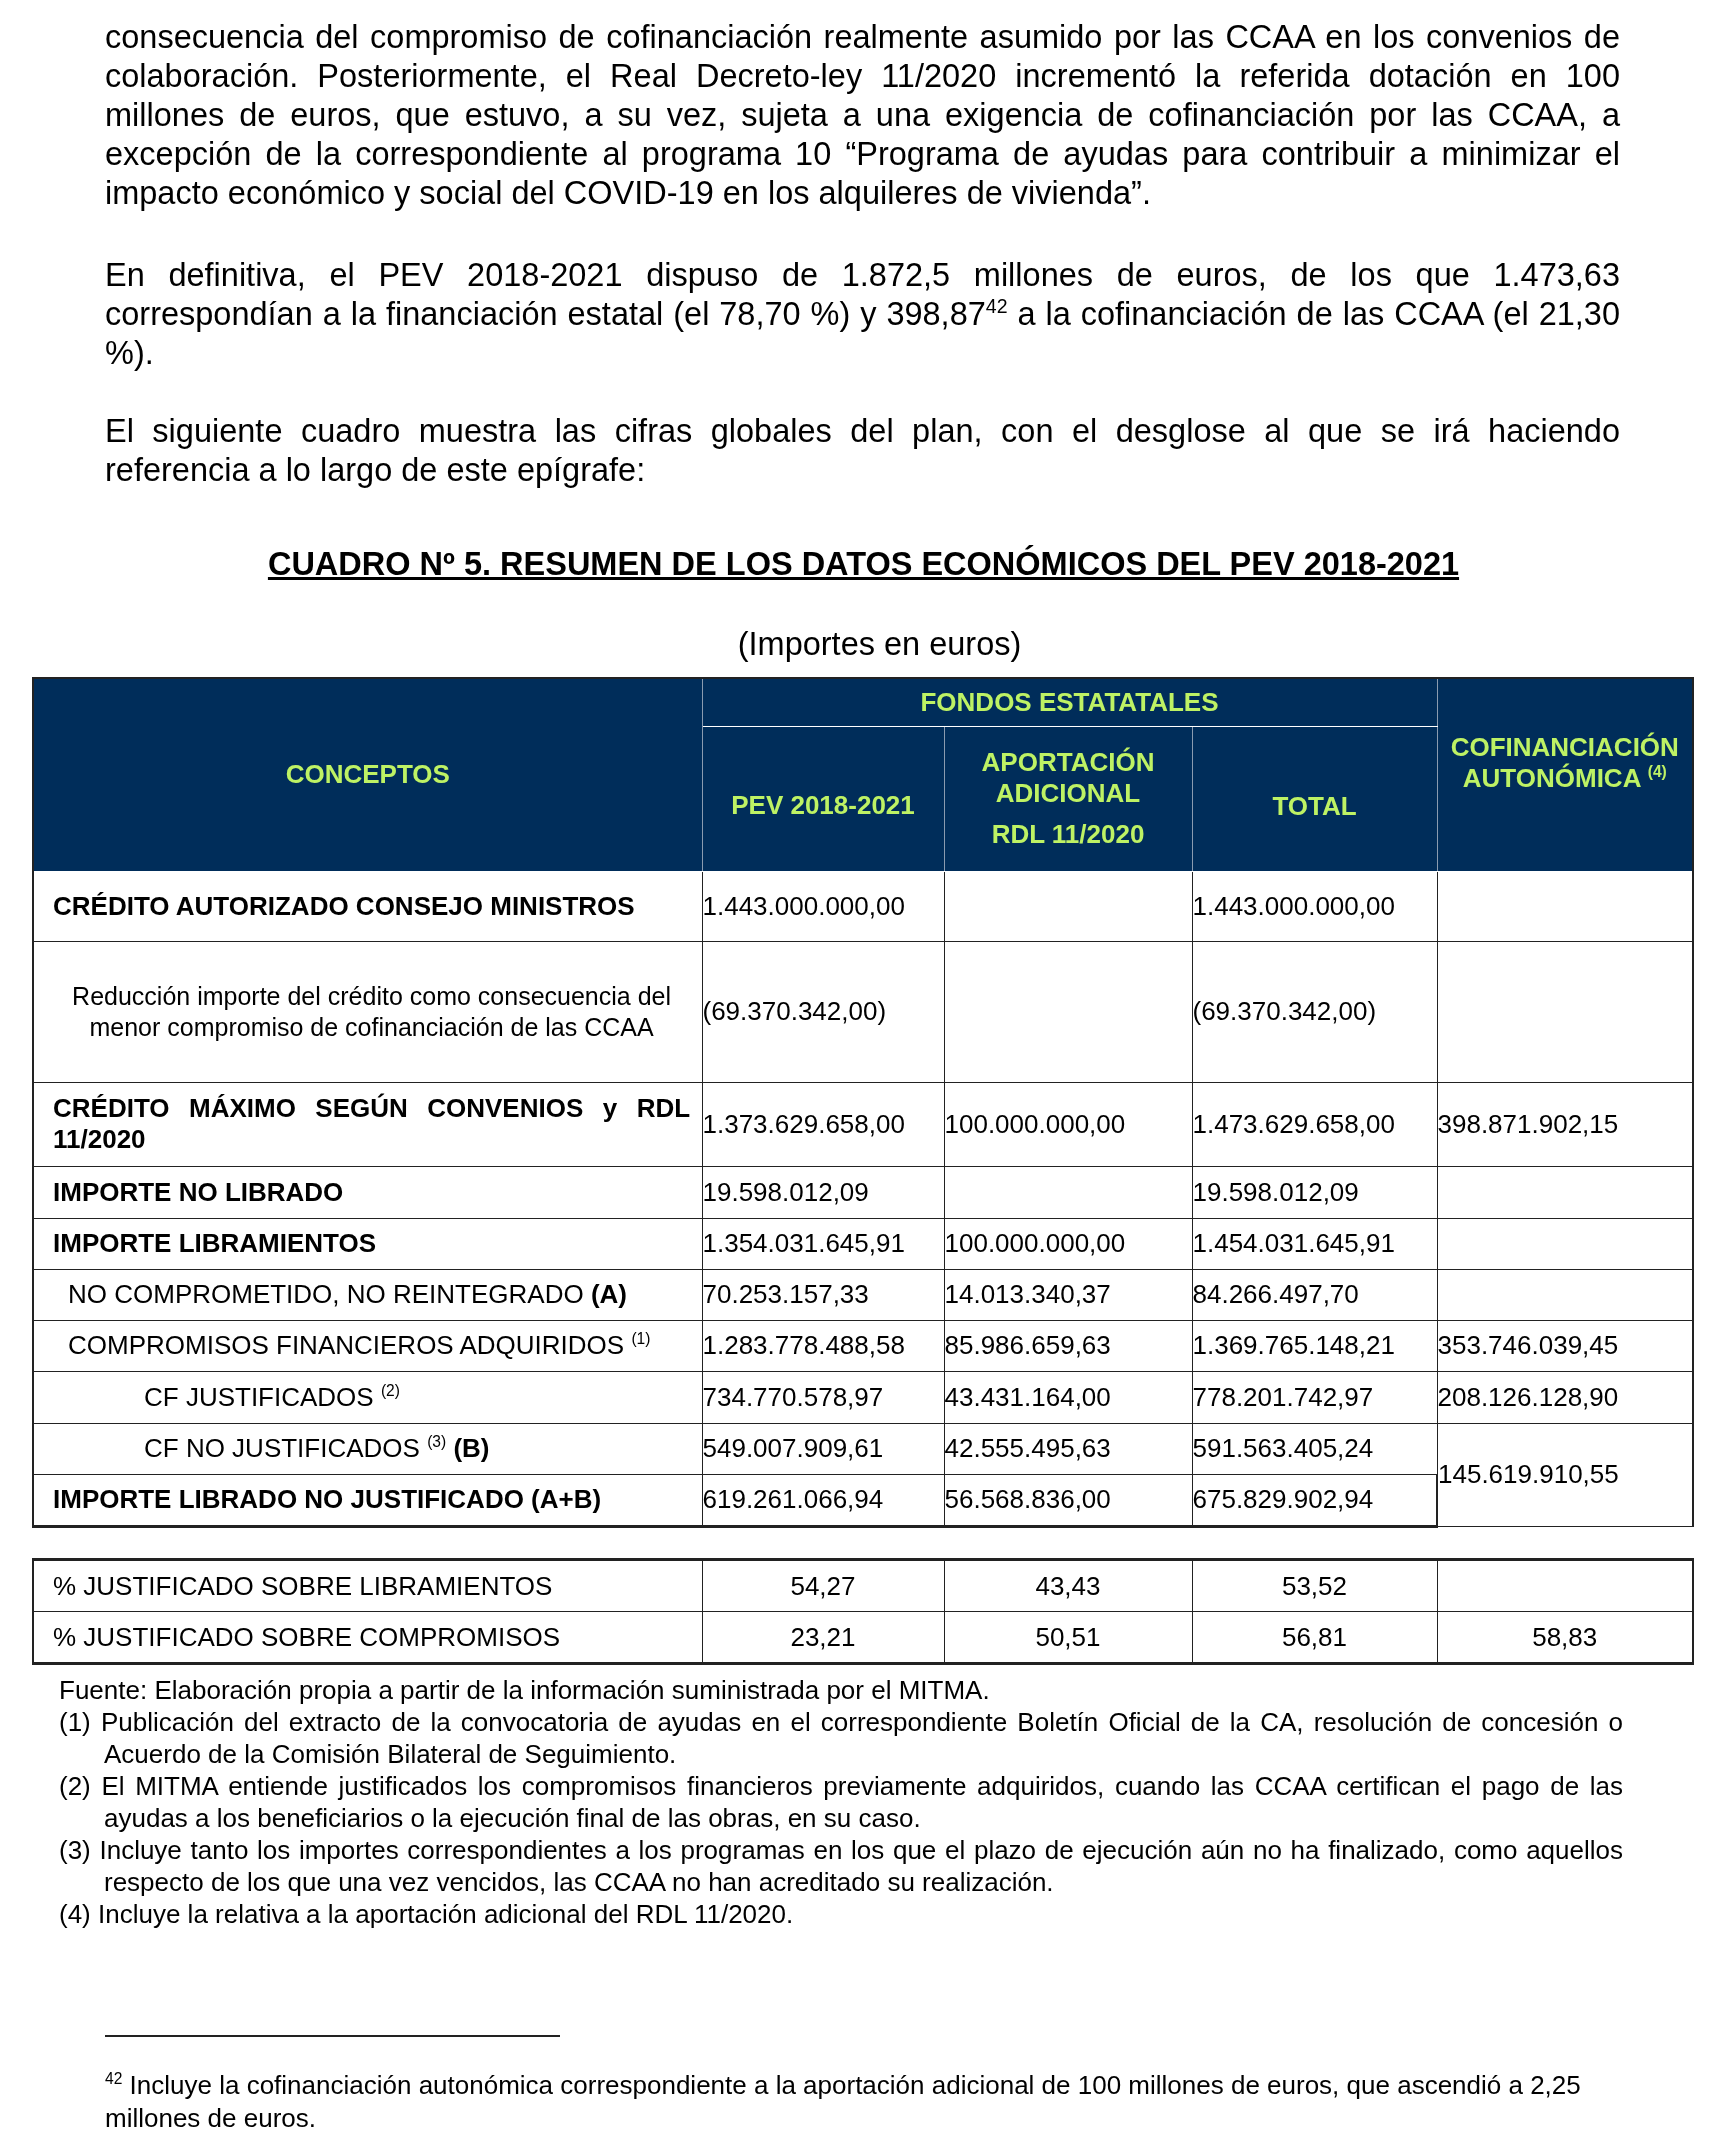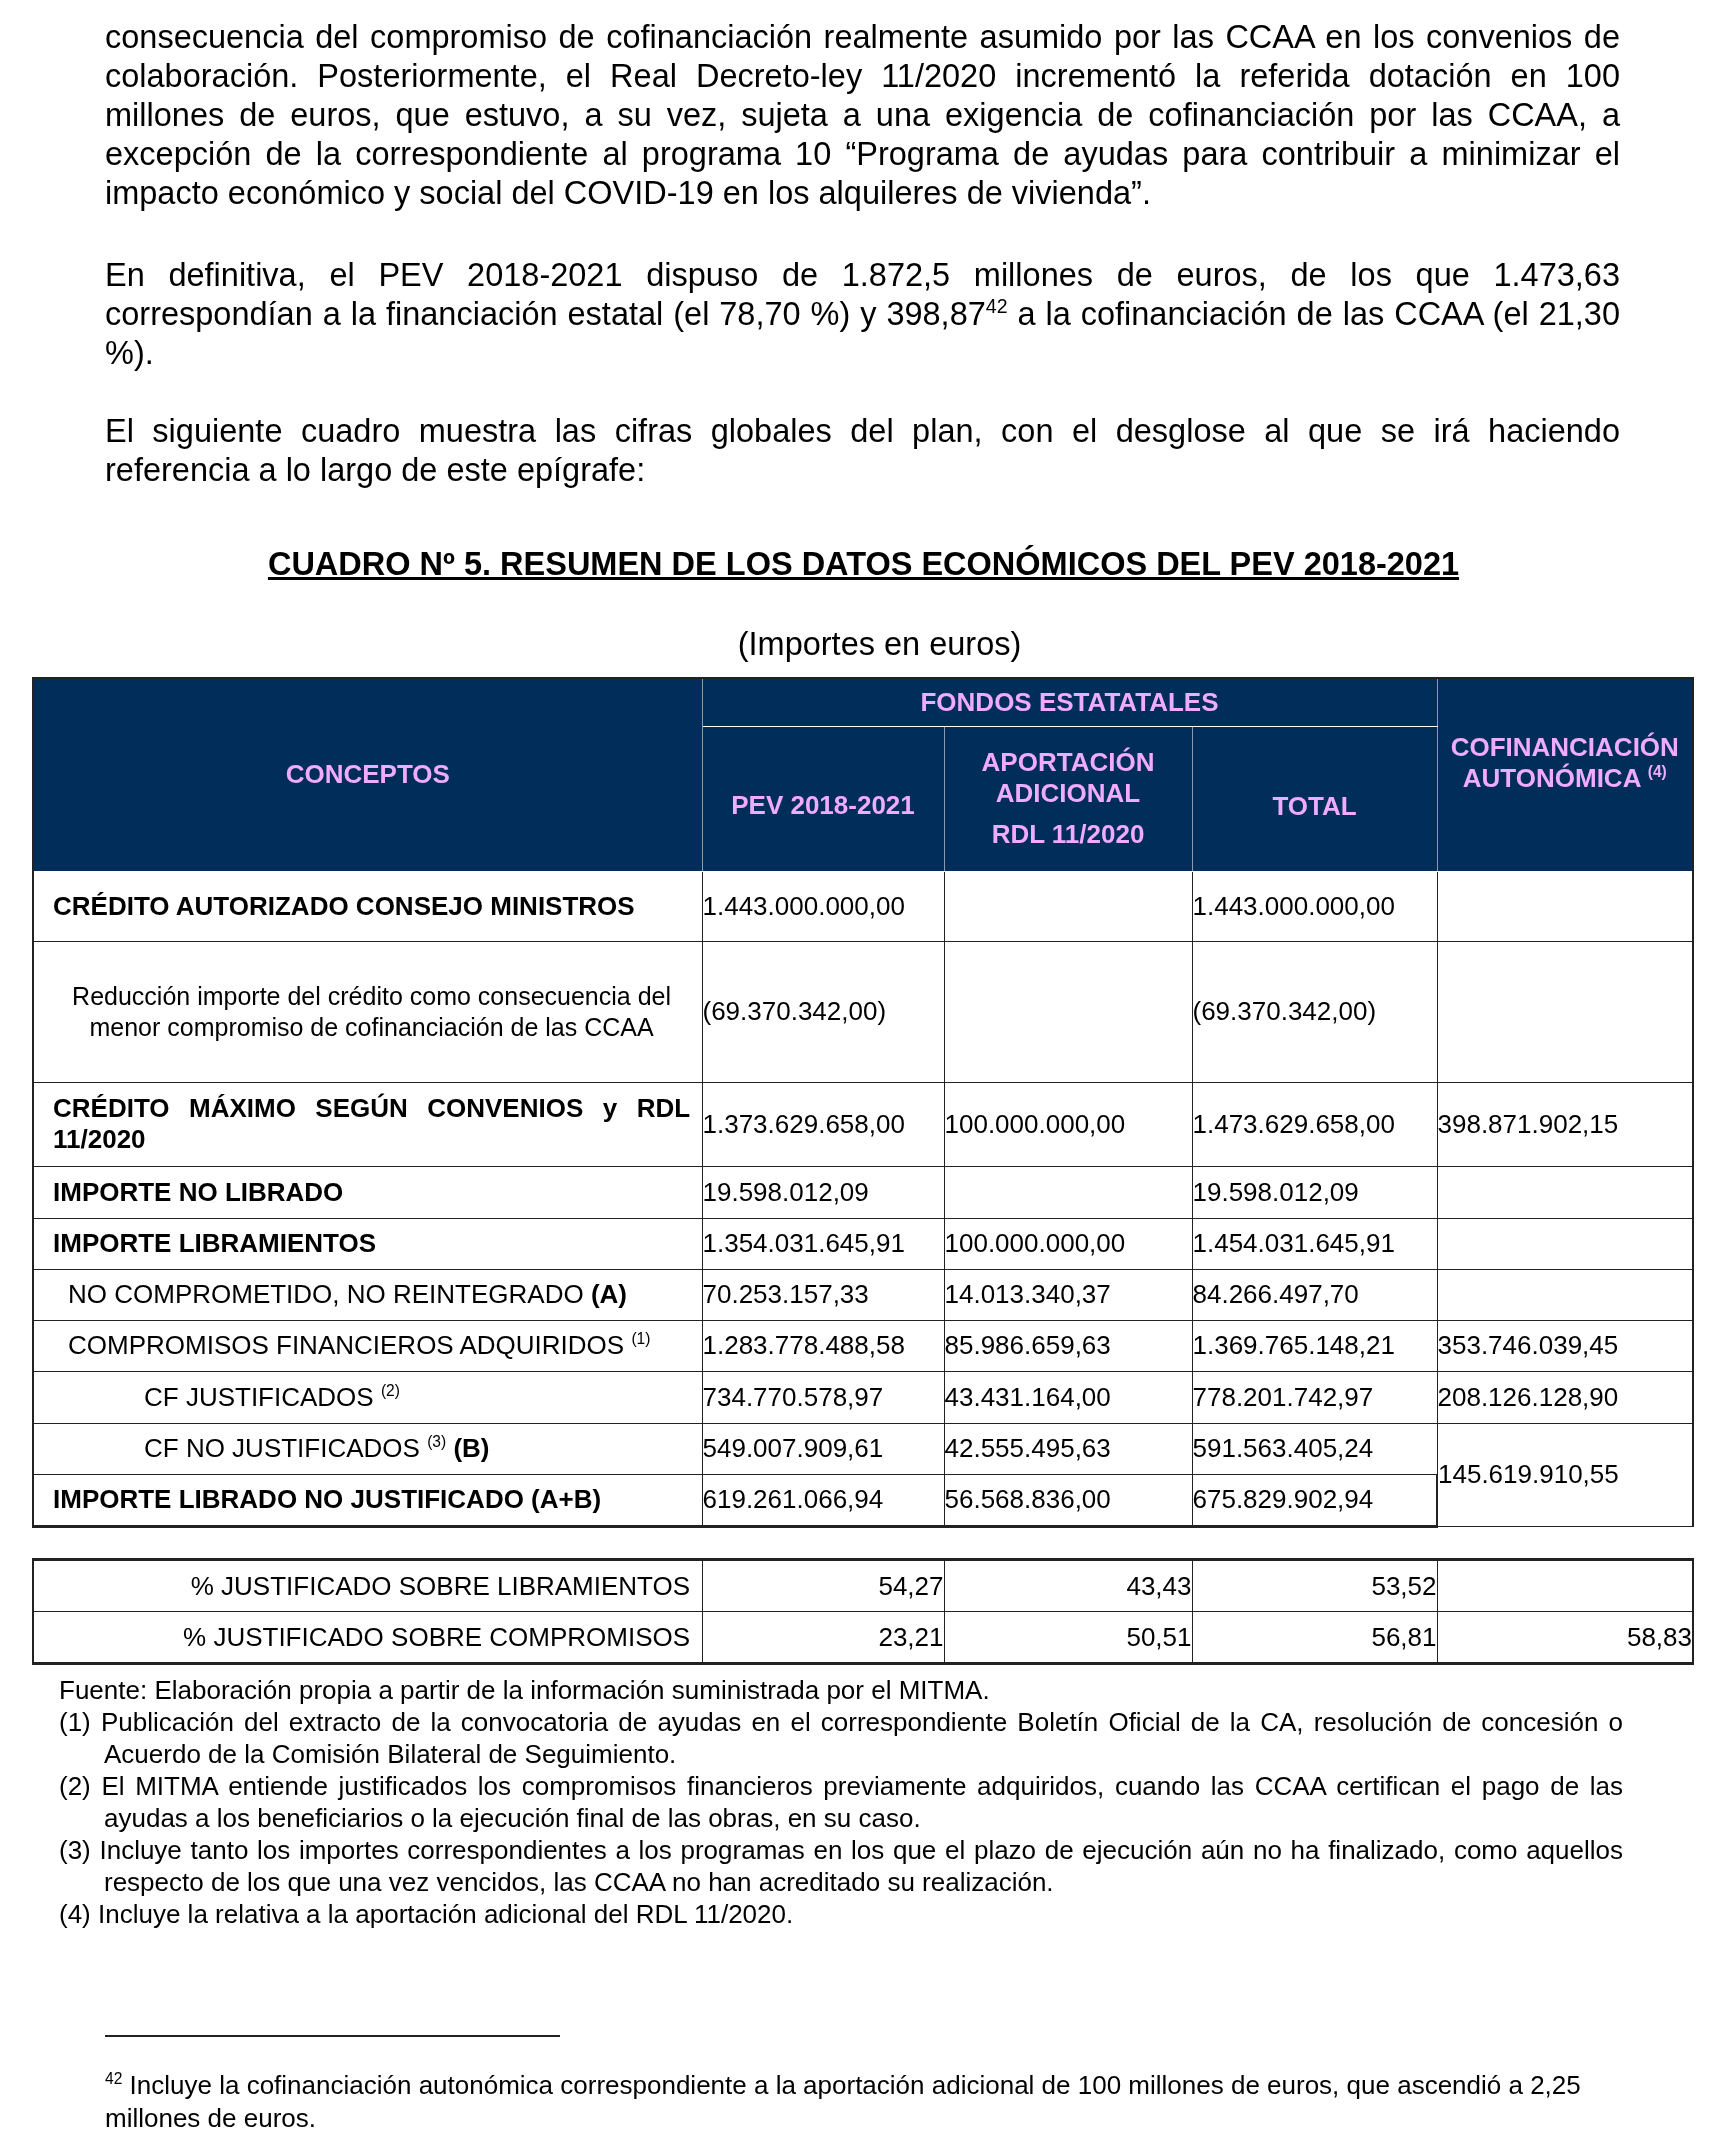--- a/index.html
+++ b/index.html
@@ -22,42 +22,42 @@
   }
   .subtitle {
     position: absolute; left: 0; width: 1697px; top: 626px;
     text-align: center; font-size: 32.5px; margin: 0; padding-left: 31px;
   }
   table { border-collapse: collapse; position: absolute; table-layout: fixed; }
   #main-table { left: 32px; top: 677px; width: 1660px; }
   #pct-table { left: 32px; top: 1558px; width: 1660px; }
   td, th { padding: 0; font-size: 26px; line-height: 31px; }
   th {
-    background: #002d5a; color: #f0abfc; font-weight: bold; text-align: center;
+    background: #002d5a; color: #bef264; font-weight: bold; text-align: center;
     border: 1.6px solid #ffffff; border-left: 0.8px solid #8a9bb0; border-right: 0.8px solid #8a9bb0; margin-left: 20px;
   }
   thead tr:first-child th { border-top: 2.4px solid #222; }
   th.first { border-left: 2.4px solid #222; }
   th.last { border-right: 2.4px solid #222; }
   th sup { font-size: 0.6em; vertical-align: super; line-height: 0; }
   tbody td { border: 1.6px solid #222; background: #fff; }
   tbody tr td:first-child { border-left: 2.4px solid #222; }
   tbody tr td:last-child { border-right: 2.4px solid #222; }
   #main-table tbody tr:last-child td { border-bottom: 3.2px solid #222; }
   .lbl { text-align: left; padding-left: 19px; padding-right: 11.4px; }
   .lbl.bold { font-weight: bold; }
   .lbl.just { text-align: justify; text-align-last: left; }
   .lbl.center { text-align: center; font-size: 25px; }
   .lbl.ind1 { padding-left: 34px; }
   .lbl.ind2 { padding-left: 110px; }
   .lbl sup { font-size: 0.6em; vertical-align: super; line-height: 0; }
   .lbl b { font-weight: bold; }
   .num { text-align: left; padding-right: 11.4px; }
   .pct { text-align: center; }
-  #pct-table td { border: 1.6px solid #222; text-align: right; }
+  #pct-table td { border: 1.6px solid #222; }
   #pct-table tr:first-child td { border-top: 3.2px solid #222; }
   #pct-table tr:last-child td { border-bottom: 3.2px solid #222; }
   #pct-table td:first-child { border-left: 2.4px solid #222; }
   #pct-table td:last-child { border-right: 2.4px solid #222; }
   .notes {
     position: absolute; left: 59px; width: 1564px; top: 1674px;
     font-size: 26px; line-height: 32px; margin: 0;
   }
   .notes .src { margin: 0; }
   .notes .note {

